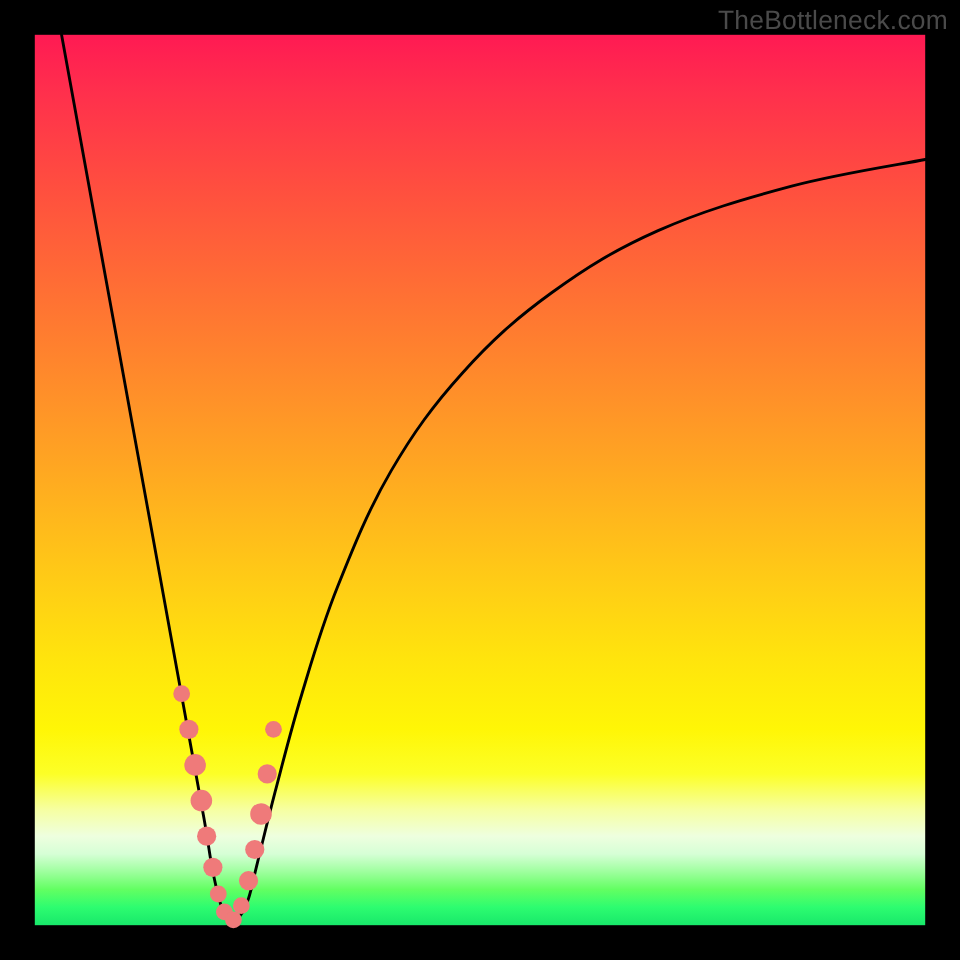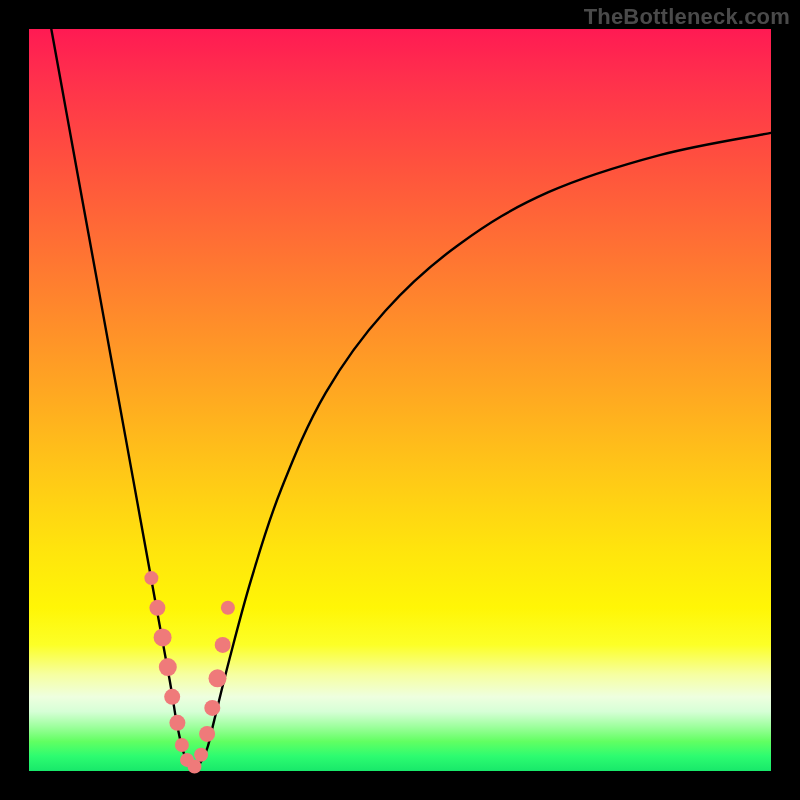--- a/index.html
+++ b/index.html
@@ -43,21 +43,21 @@
       #2dfc70 98%,
       #18e86a 100%
     );
   }
   .watermark {
     position: absolute;
     top: 4px;
     right: 10px;
     color: #4a4a4a;
     font-size: 22px;
-    font-weight: 700;
+    font-weight: 400;
     letter-spacing: 0.2px;
     user-select: none;
     text-align: right;
   }
   svg.curve {
     position: absolute;
     left: 0;
     top: 0;
     width: 742px;
     height: 742px;

